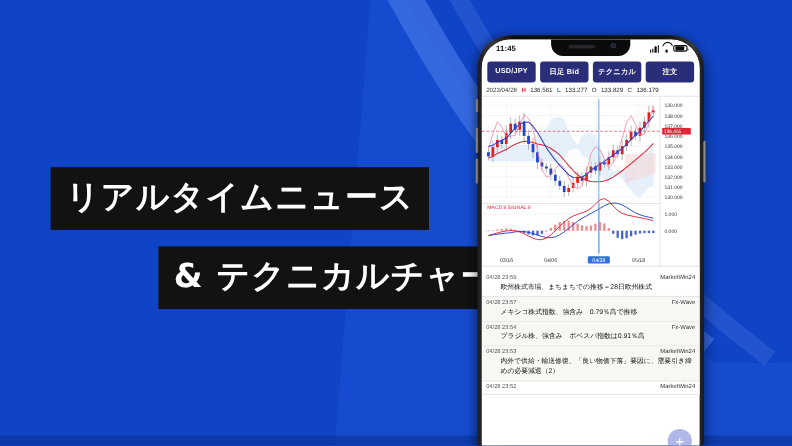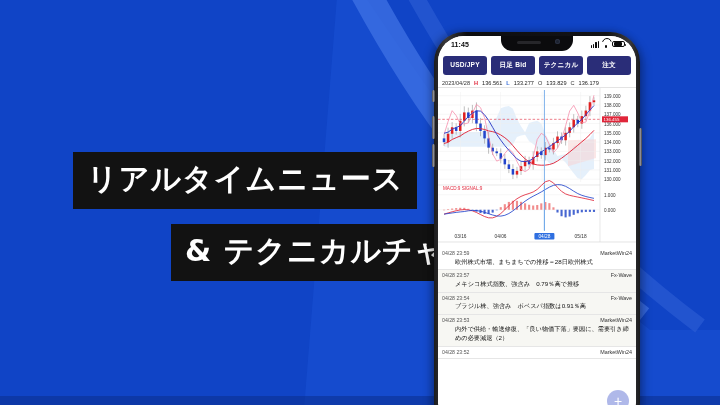--- a/index.html
+++ b/index.html
@@ -8,21 +8,21 @@
     font-family:"Liberation Sans","DejaVu Sans",sans-serif;
     background:#1146c8;
     position:relative;
   }
 
   
   #bg { position:absolute; inset:0; background:#1044c6; overflow:hidden; }
   #bg svg { position:absolute; inset:0; width:720px; height:405px; display:block; }
 
   
-  .headline-wrap { position:absolute; left:0; top:0; width:440px; height:405px;margin-left:27px; }
+  .headline-wrap { position:absolute; left:0; top:0; width:440px; height:405px; }
   .hl {
     position:absolute; background:#121212; color:#fff;
     font-weight:bold; letter-spacing:1px; white-space:nowrap;
     font-family:"DejaVu Sans","Liberation Sans",sans-serif;
   }
   .hl1 { left:46px; top:152px; padding:7px 14px 9px 14px; font-size:30px; }
   .hl2 { left:144px; top:224px; padding:7px 14px 9px 14px; font-size:30px; }
 
   
   #phone {

